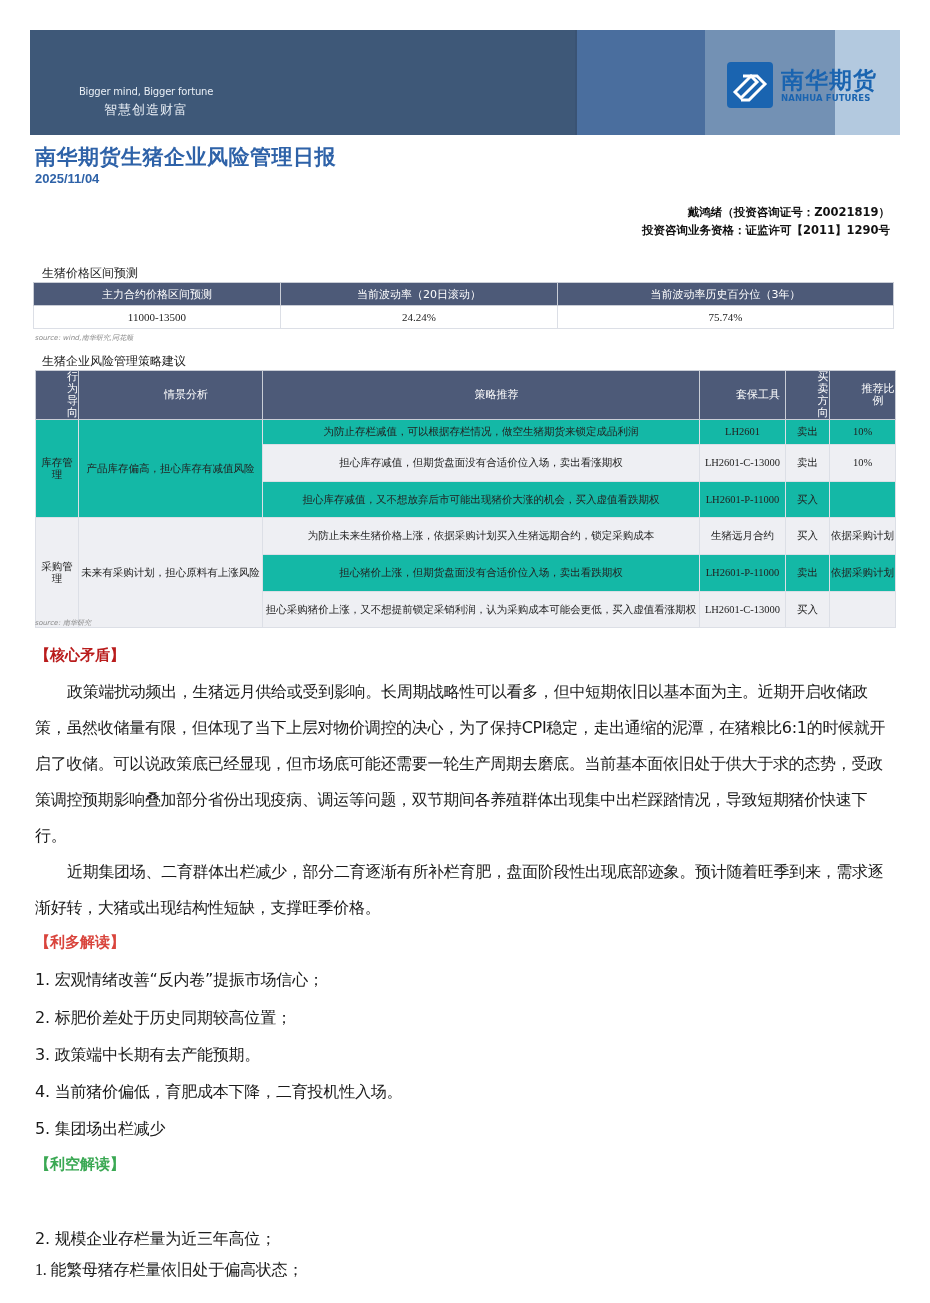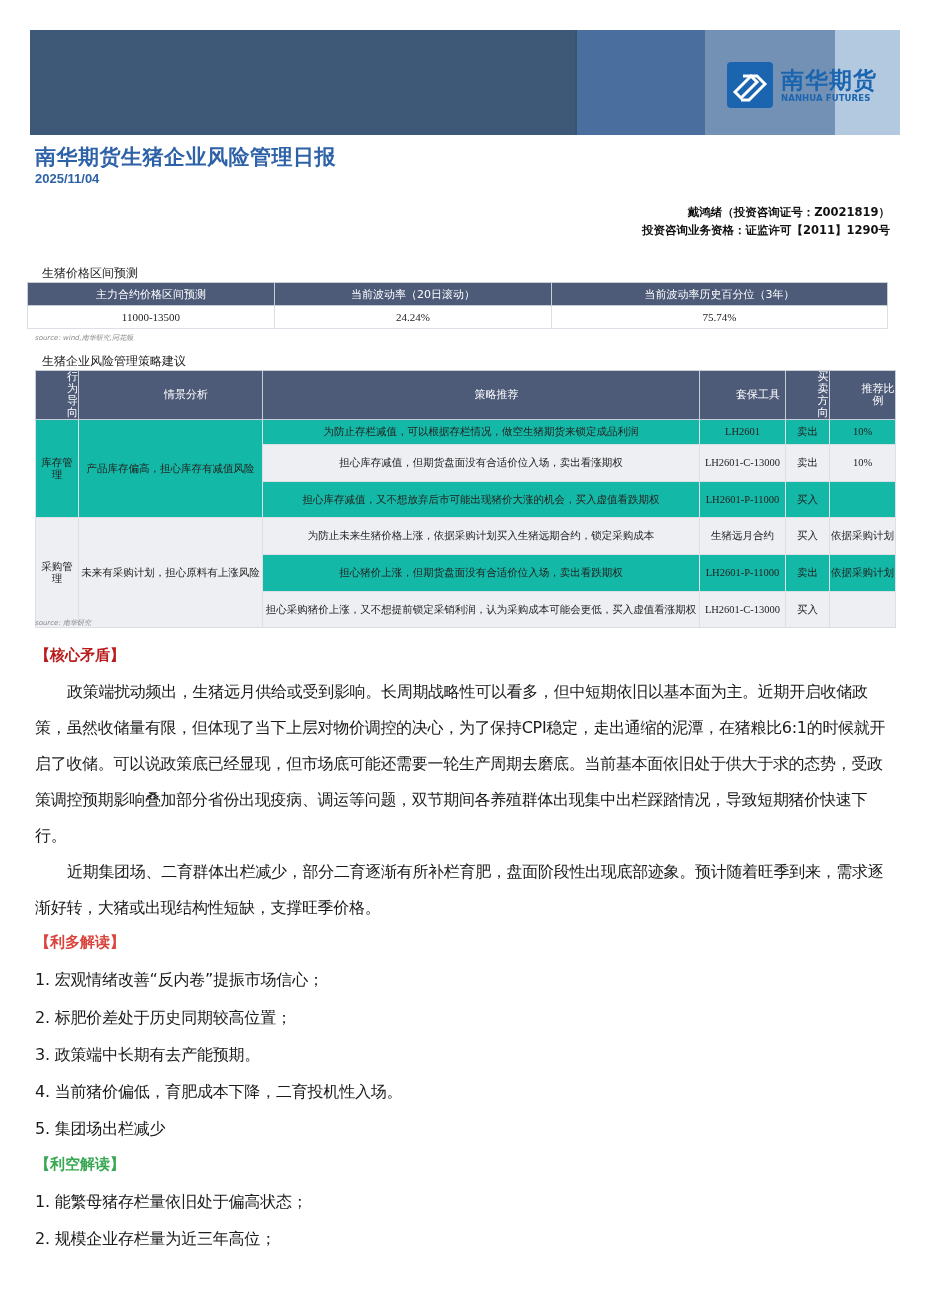--- a/index.html
+++ b/index.html
@@ -25,21 +25,21 @@
 
   .author { position: absolute; right: 40px; top: 203px; font-size: 11.5px; font-weight: bold; text-align: right; line-height: 18px; color: #111; }
 
   .sec-label { position: absolute; left: 42px; font-size: 12px; color: #222; }
   .source { position: absolute; left: 35px; font-size: 7px; color: #8a8a8a; font-style: italic; }
 
   table { border-collapse: collapse; position: absolute; table-layout: fixed; }
   th { background: #4d5a78; color: #ffffff; font-weight: normal; font-size: 11px; border: 1px solid #c9cdd6; }
   td { font-size: 10.5px; color: #222; border: 1px solid #dcdfe6; text-align: center; vertical-align: middle; line-height: 12px; font-family: Liberation Serif, serif; }
 
-  .t1 { left: 27px; top: 282px; width: 860px; padding-left: 40px; }
+  .t1 { left: 33px; top: 282px; width: 860px; padding-left: 40px; }
   .t1 th { height: 23px; font-size: 11px; }
   .t1 td { height: 23px; font-size: 11px; background: #fff; }
 
   .t2 { left: 35px; top: 370px; width: 860px; }
   .t2 th { height: 42px; line-height: 12px; font-size: 11px; padding-left: 31px; }
   .t2 td.bg-w { background: #14b8a6; }
   .t2 td.bg-g { background: #eeeff3; }
   .t2 td { padding: 0 1px; }
 
   .heading { position: absolute; left: 35px; font-size: 15px; font-weight: bold; }
@@ -50,20 +50,24 @@
   .para { position: absolute; left: 35px; width: 860px; font-size: 16px; line-height: 36px; color: #1a1a1a; text-indent: 2em; letter-spacing: -0.3px; }
   .li { position: absolute; left: 35px; font-size: 16px; color: #1a1a1a; letter-spacing: -0.2px; }
 </style>
 </head>
 <body>
 
 <div class="banner">
   <div class="seg1"></div>
   <div class="seg2"></div>
   <div class="seg3"></div>
+  <div class="slogan">
+    <div class="en">Bigger mind, Bigger fortune</div>
+    <div class="cn">智慧创造财富</div>
+  </div>
   <div class="logo">
     <div class="logo-icon">
       <svg width="46" height="46" viewBox="0 0 46 46">
         <path d="M8 30 L24 14 L30 20 L14 36 Z" fill="none" stroke="#ffffff" stroke-width="3"></path>
         <path d="M16 14 L30 14 L38 22 L22 38 L14 38" fill="none" stroke="#ffffff" stroke-width="3"></path>
       </svg>
     </div>
     <div class="logo-text">
       <div class="cn">南华期货</div>
       <div class="en">NANHUA FUTURES</div>
@@ -169,14 +173,14 @@
 <div class="para" style="top:854px;">近期集团场、二育群体出栏减少，部分二育逐渐有所补栏育肥，盘面阶段性出现底部迹象。预计随着旺季到来，需求逐渐好转，大猪或出现结构性短缺，支撑旺季价格。</div>
 
 <div class="heading h-red" style="top:933px;">【利多解读】</div>
 <div class="li" style="top:970px;">1. 宏观情绪改善“反内卷”提振市场信心；</div>
 <div class="li" style="top:1008px;">2. 标肥价差处于历史同期较高位置；</div>
 <div class="li" style="top:1045px;">3. 政策端中长期有去产能预期。</div>
 <div class="li" style="top:1082px;">4. 当前猪价偏低，育肥成本下降，二育投机性入场。</div>
 <div class="li" style="top:1119px;">5. 集团场出栏减少</div>
 
 <div class="heading h-green" style="top:1155px;">【利空解读】</div>
-<div class="li" style="top:1192px;">1. 能繁母猪存栏量依旧处于偏高状态；</div>
+<div class="li" style="top:1260px;font-family:Liberation Serif, serif;">1. 能繁母猪存栏量依旧处于偏高状态；</div>
 <div class="li" style="top:1229px;">2. 规模企业存栏量为近三年高位；</div>
 
 </body></html>

